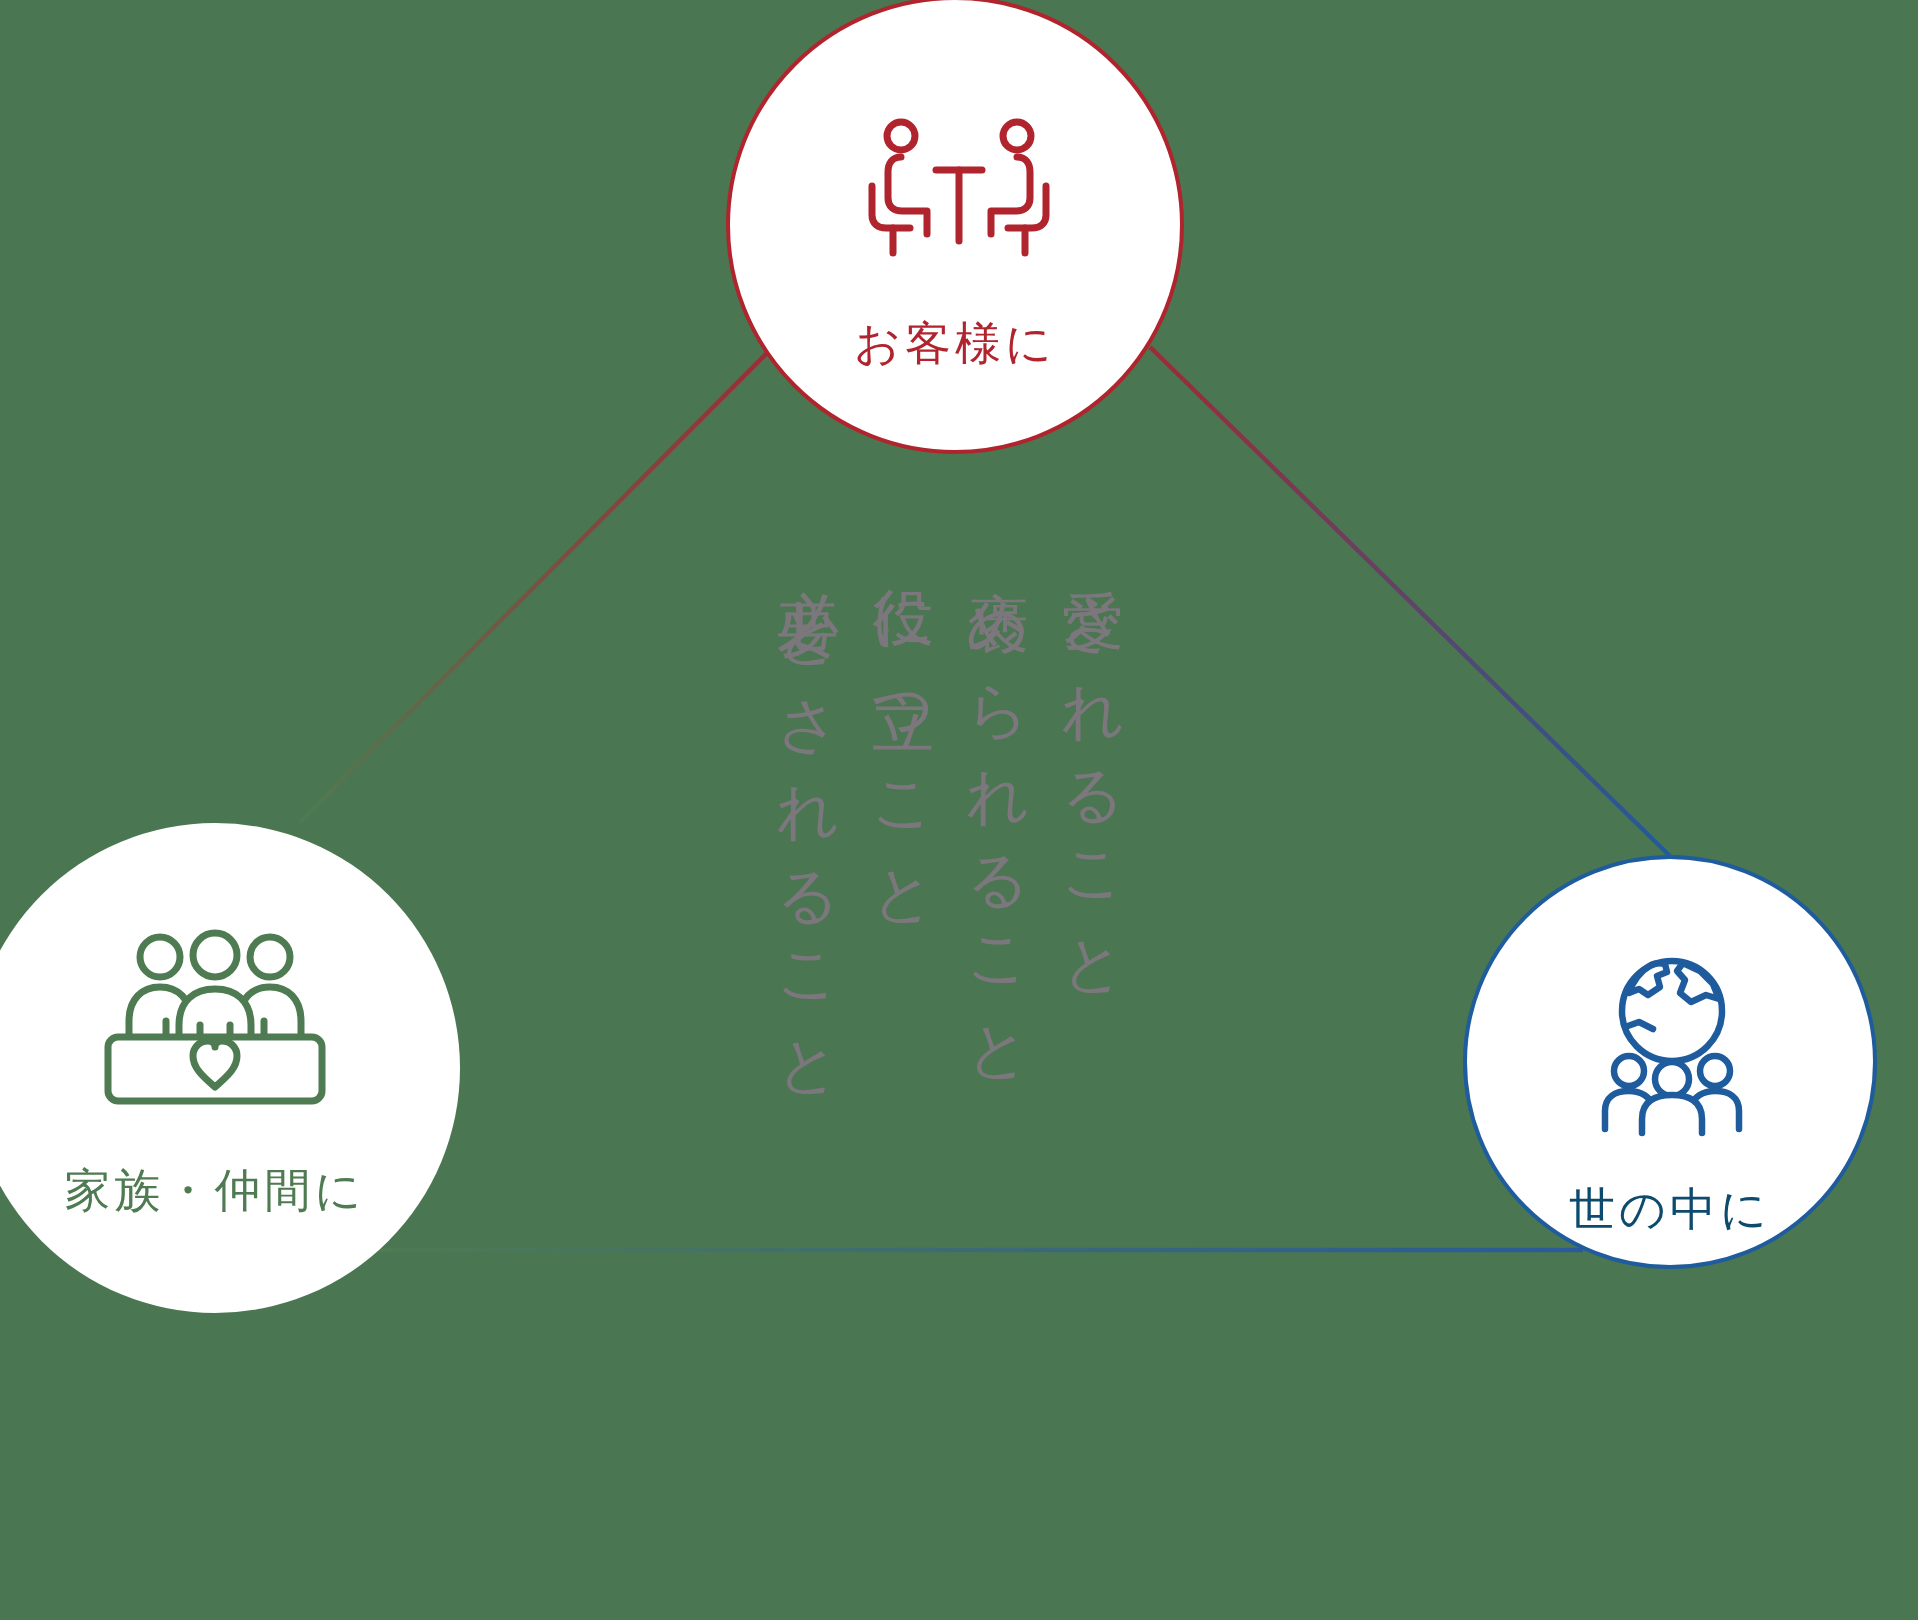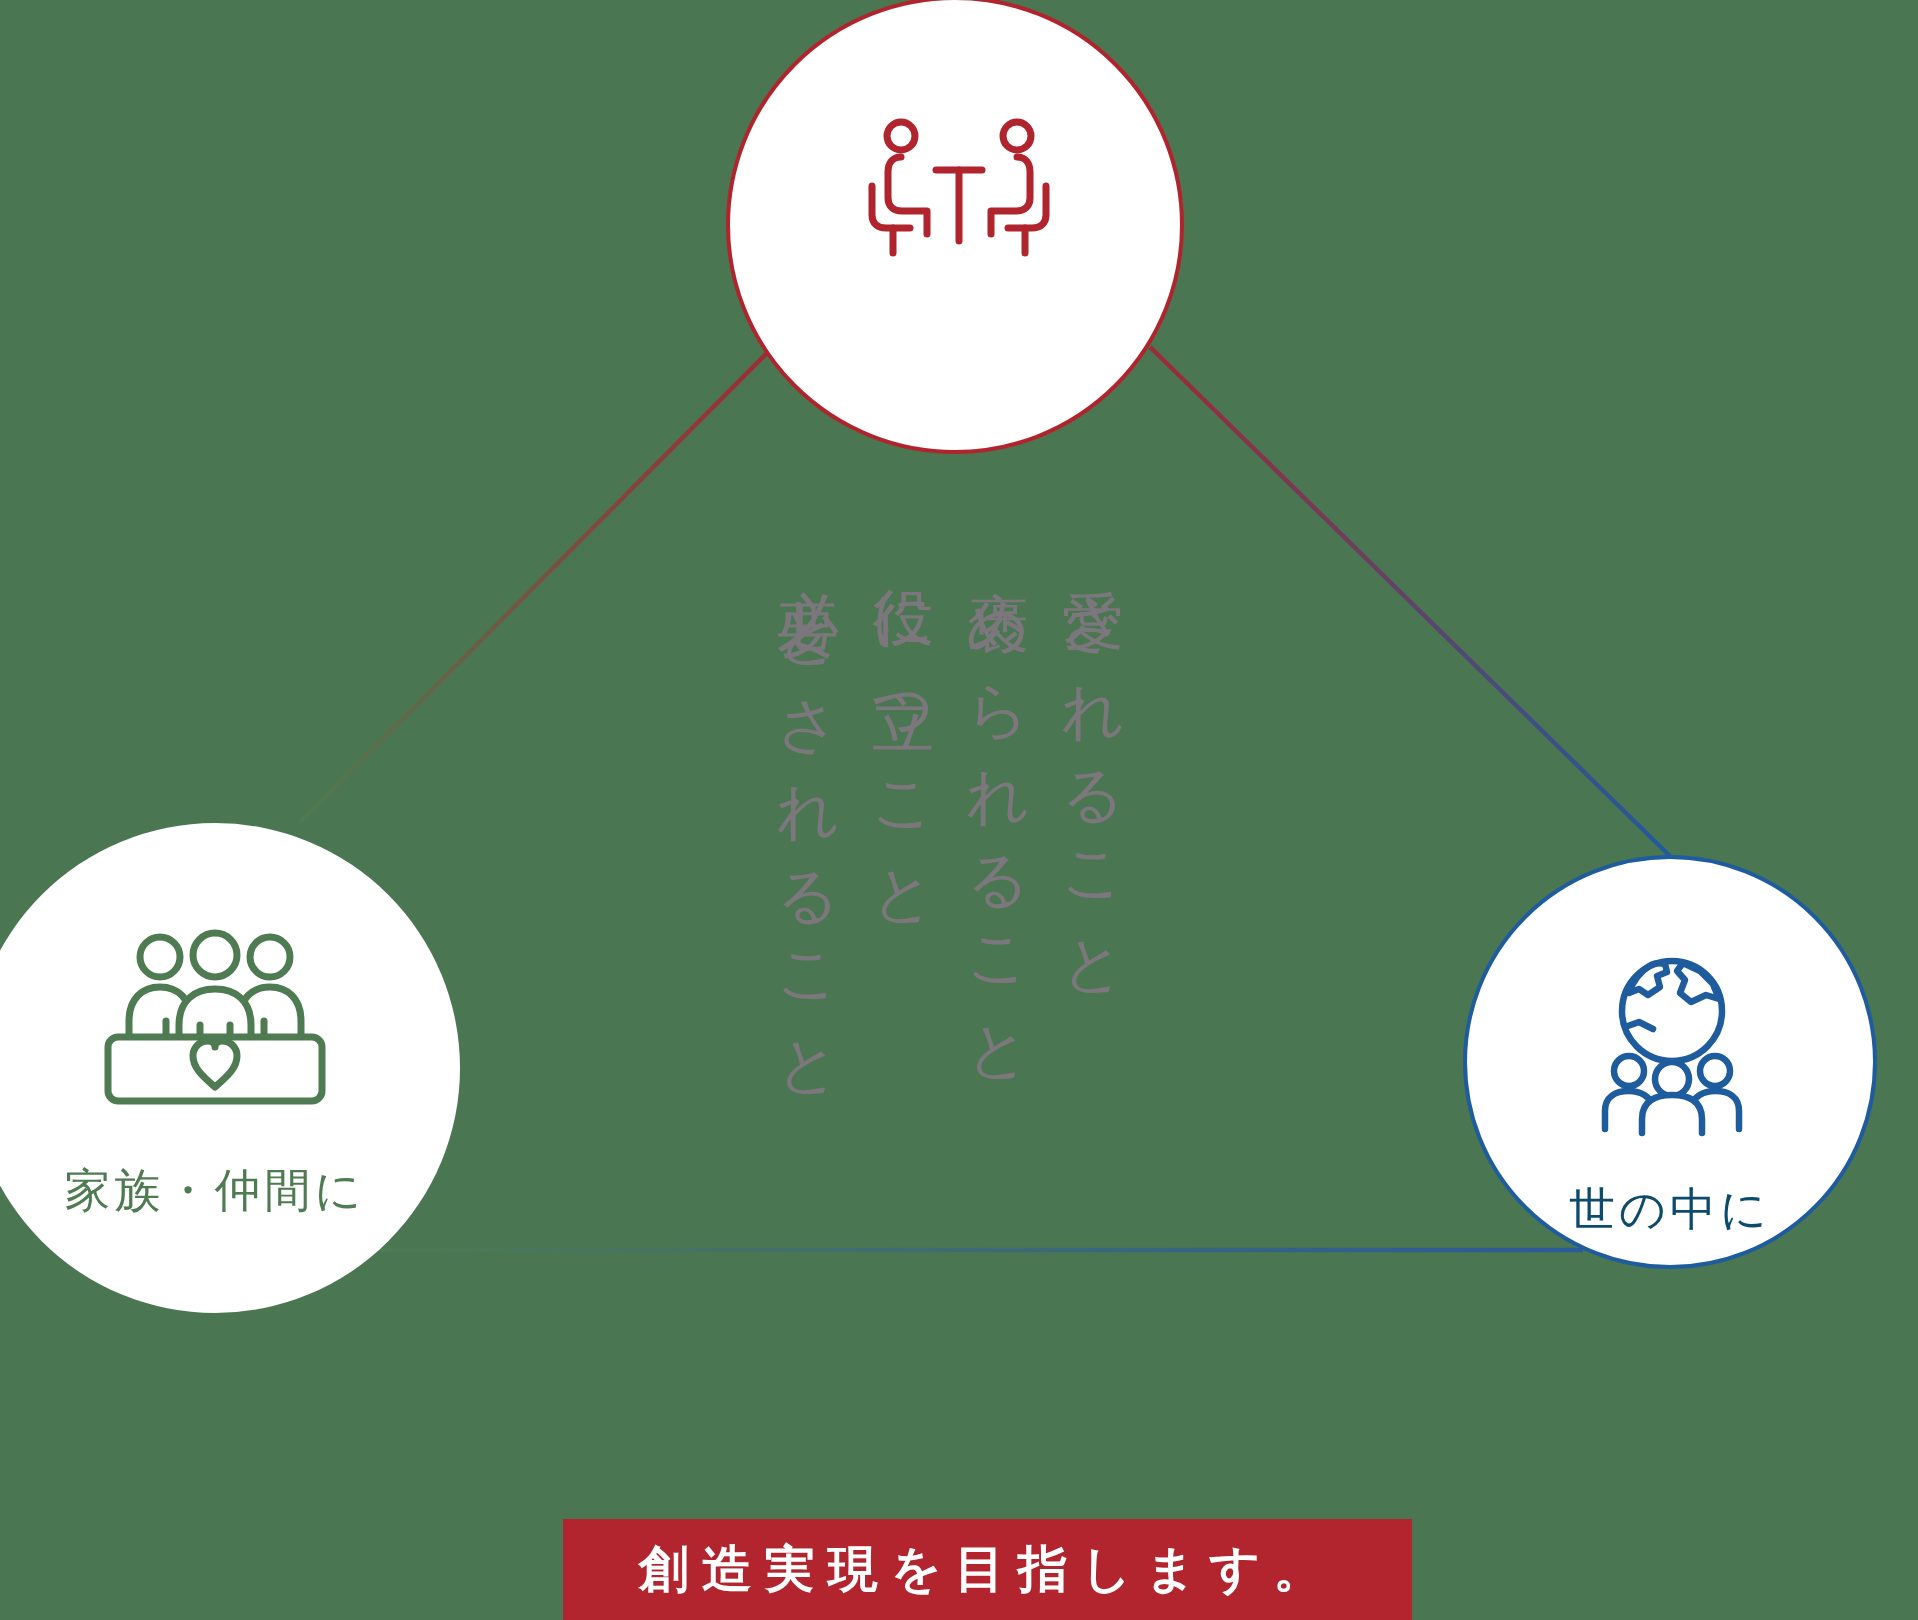--- a/index.html
+++ b/index.html
@@ -89,20 +89,21 @@
         <path d="M18 74 L18 103 C18 112 24 116 32 116 L56 116"></path>
         <path d="M39 116 L39 141"></path>
         <circle cx="163" cy="24" r="14"></circle>
         <path d="M163 45 C172 45 176 52 176 60 L176 86 C176 95 170 99 162 99 L137 99 L137 122"></path>
         <path d="M192 74 L192 103 C192 112 186 116 178 116 L154 116"></path>
         <path d="M171 116 L171 141"></path>
         <path d="M82 58 L128 58"></path>
         <path d="M105 58 L105 129"></path>
       </g>
     </svg>
+    <div class="node-label">お客様に</div>
   </div>
 
   <div class="node node-family">
     <svg class="node-icon" width="230" height="235" viewBox="0 0 230 235">
       <g stroke="#4e7b51" stroke-width="7" stroke-linecap="round" stroke-linejoin="round">
         <circle cx="60" cy="34" r="20" fill="#ffffff"></circle>
         <path d="M29 114 L29 98 C29 76 42 64 60 64 C78 64 91 76 91 98 L91 114" fill="#ffffff"></path>
         <circle cx="170" cy="34" r="20" fill="#ffffff"></circle>
         <path d="M139 114 L139 98 C139 76 152 64 170 64 C188 64 201 76 201 98 L201 114" fill="#ffffff"></path>
         <circle cx="115" cy="32" r="22" fill="#ffffff"></circle>
@@ -136,17 +137,14 @@
     <div class="node-label">世の中に</div>
   </div>
 
   <div class="center-text">
     <span class="vline">愛されること</span>
     <span class="vline">褒められること</span>
     <span class="vline">役に立つこと</span>
     <span class="vline">必要とされること</span>
   </div>
 
-  <div class="banner banner-2">
-    <span>創造実現を目指します。</span>
-  </div>
 
 </div>
 
 </body></html>

